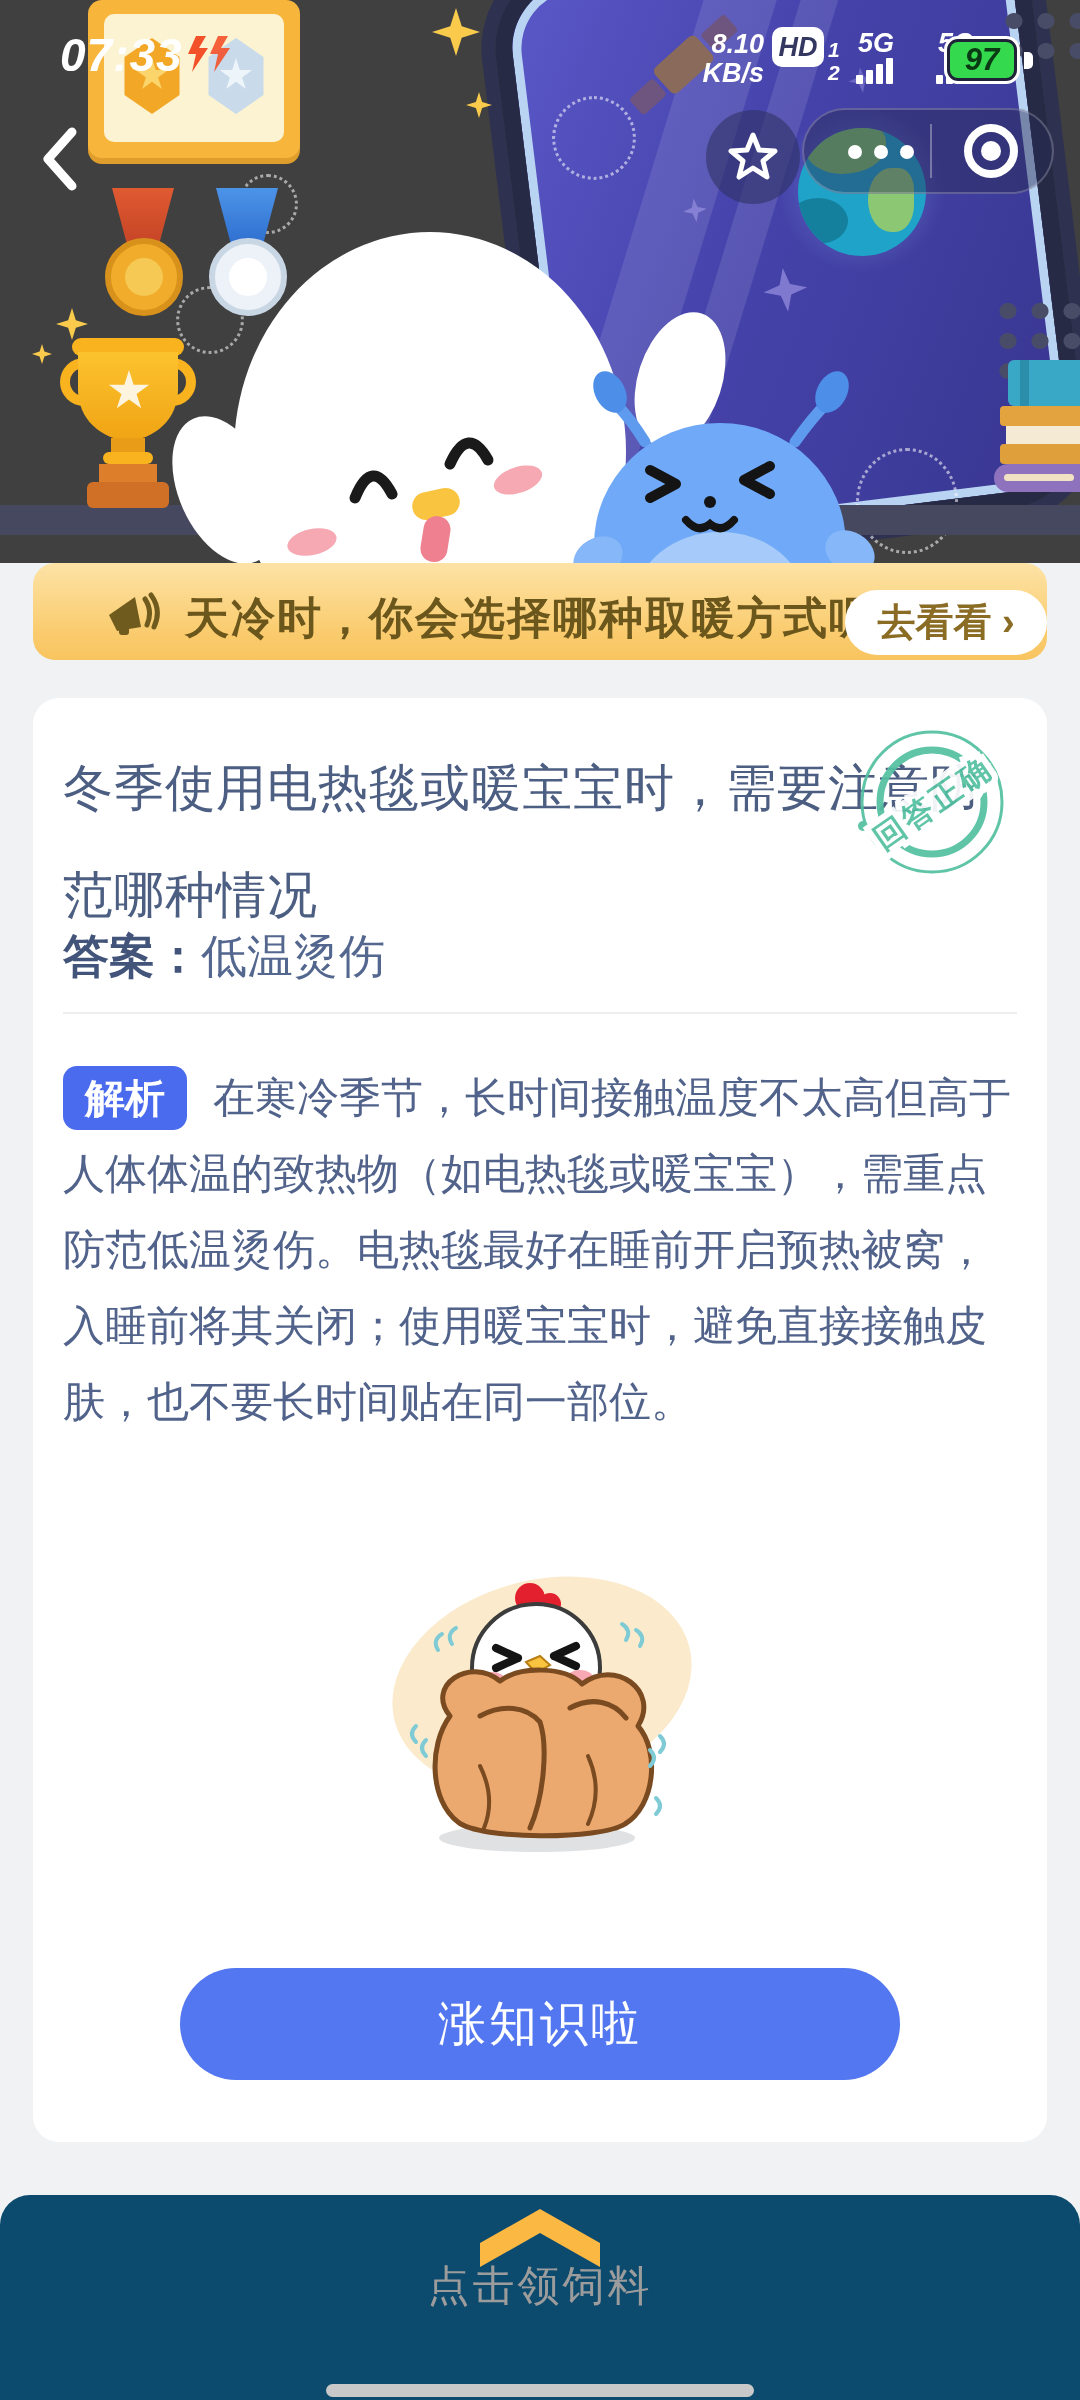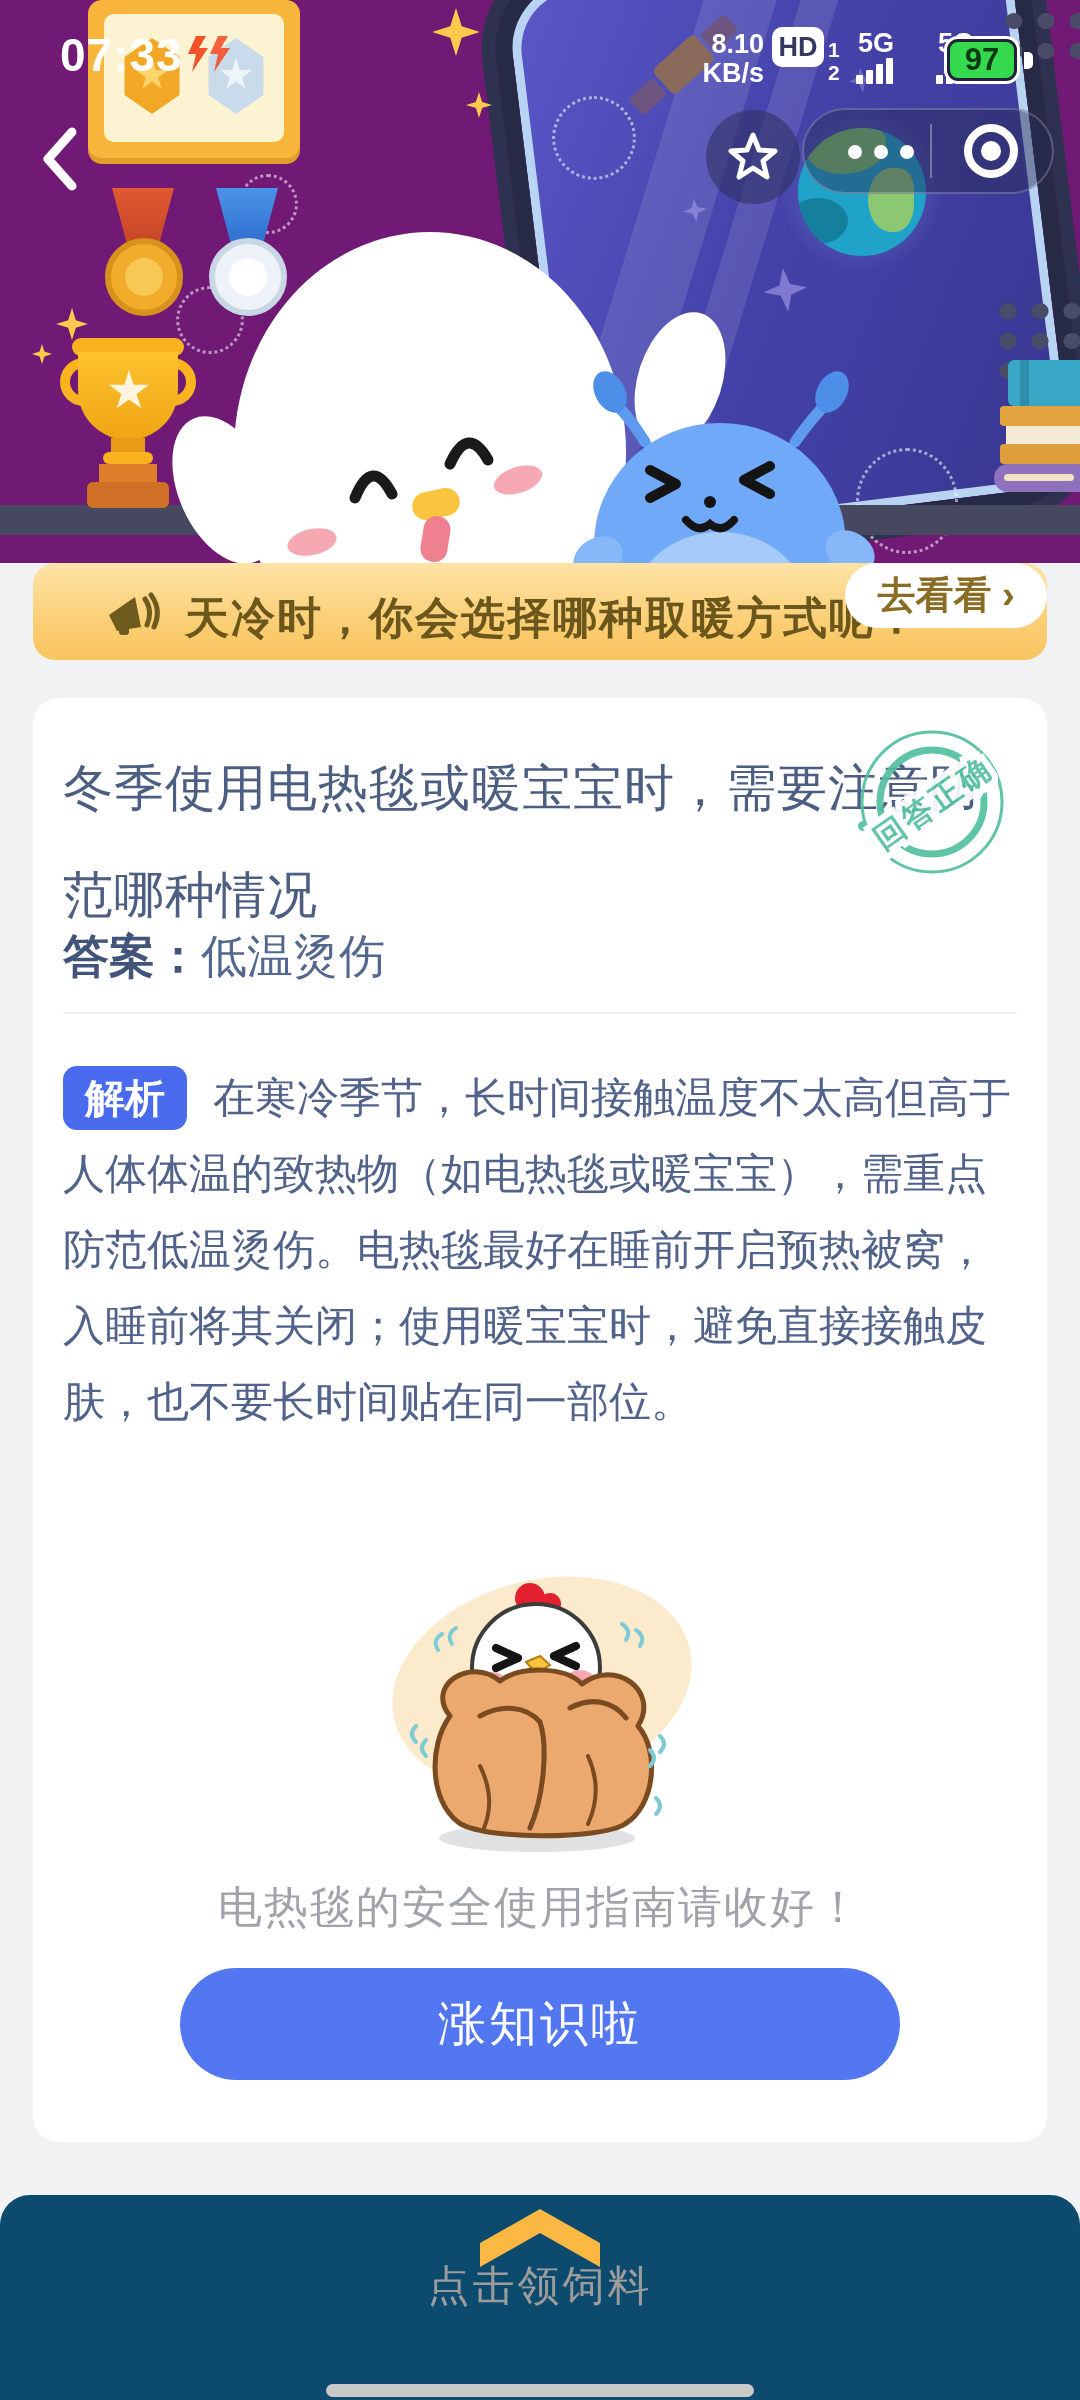--- a/index.html
+++ b/index.html
@@ -1,20 +1,20 @@
 <!DOCTYPE html>
 <html><head>
 <meta charset="utf-8">
 <style>
   html,body{margin:0;padding:0;}
   body{width:1080px;height:2400px;position:relative;overflow:hidden;
        background:#F1F2F4;font-family:"Liberation Sans","DejaVu Sans",sans-serif;}
   .a{position:absolute;}
   
-  #hero{left:0;top:0;width:1080px;height:563px;background:#701a75;overflow:hidden;}
+  #hero{left:0;top:0;width:1080px;height:563px;background:#404040;overflow:hidden;font-style:italic;}
   .window{left:520px;top:-60px;width:505px;height:560px;border-radius:84px;
           border:17px solid #262A45;transform:rotate(-7deg);
           background:linear-gradient(118deg,#5B58C9 0%,#4543AA 45%,#38368F 100%);
           box-shadow:inset 0 0 0 9px #B9D3F3, 0 0 0 14px #2E3150;}
   .streak{background:rgba(255,255,255,.11);transform:rotate(24deg);border-radius:20px;}
   .deco-dot{border:3px dotted rgba(255,255,255,.55);border-radius:50%;}
   .dotgrid{background-image:radial-gradient(#494C66 8px,transparent 9px);background-size:32px 30px;}
   .ystar{background:#FACA4C;clip-path:polygon(50% 0,62% 38%,100% 50%,62% 62%,50% 100%,38% 62%,0 50%,38% 38%);}
   .pstar{background:#948CDD;clip-path:polygon(50% 0,62% 38%,100% 50%,62% 62%,50% 100%,38% 62%,0 50%,38% 38%);opacity:.75;}
   .hex{clip-path:polygon(50% 0,93% 25%,93% 75%,50% 100%,7% 75%,7% 25%);}
@@ -34,21 +34,21 @@
   #batttip{left:1024px;top:52px;width:9px;height:17px;background:#fff;border-radius:0 5px 5px 0;}
   
   #starbtn{left:706px;top:110px;width:94px;height:94px;border-radius:50%;background:rgba(44,47,92,.55);}
   #capsule{left:802px;top:108px;width:252px;height:86px;border-radius:43px;background:rgba(40,43,84,.45);
            border:2px solid rgba(255,255,255,.22);box-sizing:border-box;}
   .cdot{width:14px;height:14px;border-radius:50%;background:#fff;top:35px;}
   
   #banner{left:33px;top:563px;width:1014px;height:97px;border-radius:22px;
           background:linear-gradient(180deg,#FDE3A6 0%,#FACC6F 70%,#F8C45F 100%);}
   #bannertext{left:152px;top:26px;font-size:44px;font-weight:700;color:#6B561B;letter-spacing:2px;}
-  #gobtn{left:812px;top:0;width:202px;height:65px;border-radius:33px;background:#fff;
+  #gobtn{left:812px;top:27px;width:202px;height:65px;border-radius:33px;background:#fff;
          text-align:center;line-height:65px;font-size:38px;font-weight:700;color:#8A6C24;}
   
   #card{left:33px;top:698px;width:1014px;height:1444px;background:#fff;border-radius:26px;}
   #qtitle{left:30px;top:37px;width:954px;font-size:50px;font-weight:400;color:#4C5E82;line-height:107px;letter-spacing:1px;}
   #answerline{left:30px;top:228px;font-size:46px;color:#54678F;}
   #answerline b{color:#42547A;font-weight:800;}
   #divider{left:30px;top:314px;width:954px;height:2px;background:#ECEEF0;}
   #analysis{left:30px;top:362px;width:956px;font-size:42px;line-height:76px;color:#51628B;}
   .abadge{display:inline-block;background:#4A6BEE;color:#fff;font-size:40px;font-weight:700;
           padding:6px 22px;border-radius:14px;margin-right:26px;line-height:52px;}
@@ -271,21 +271,20 @@
     <path d="M 258 210 C 268 232 268 256 258 278" fill="none" stroke="#7A4A20" stroke-width="4" stroke-linecap="round"></path>
     <g stroke="#7ECBD6" stroke-width="4" fill="none" stroke-linecap="round">
       <path d="M 112 88 q -10 6 -4 16 M 126 82 q -10 6 -4 16"></path>
       <path d="M 86 180 q -8 8 0 16 M 96 194 q -8 8 0 16"></path>
       <path d="M 306 84 q 10 6 4 16 M 292 78 q 10 6 4 16"></path>
       <path d="M 330 190 q 8 8 0 16 M 320 204 q 8 8 0 16"></path>
       <path d="M 326 252 q 8 8 0 16"></path>
     </g>
   </svg>
 
-  <div id="tiptext" class="a">电热毯的安全使用指南请收好！</div>
   <div id="knowbtn" class="a">涨知识啦</div>
 </div>
 
 <div id="footer" class="a">
   <svg class="a" style="left:480px;top:14px;" width="120" height="58" viewBox="0 0 120 58">
     <polygon points="0,58 60,24 120,58 120,34 60,0 0,34" fill="#FBB843"></polygon>
   </svg>
   <div id="feedhint" class="a">点击领饲料</div>
 </div>
 <div id="homebar" class="a"></div>

